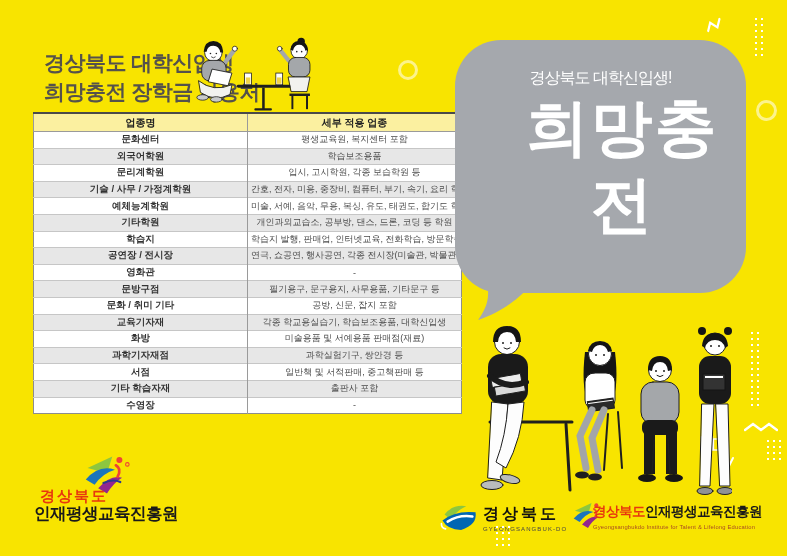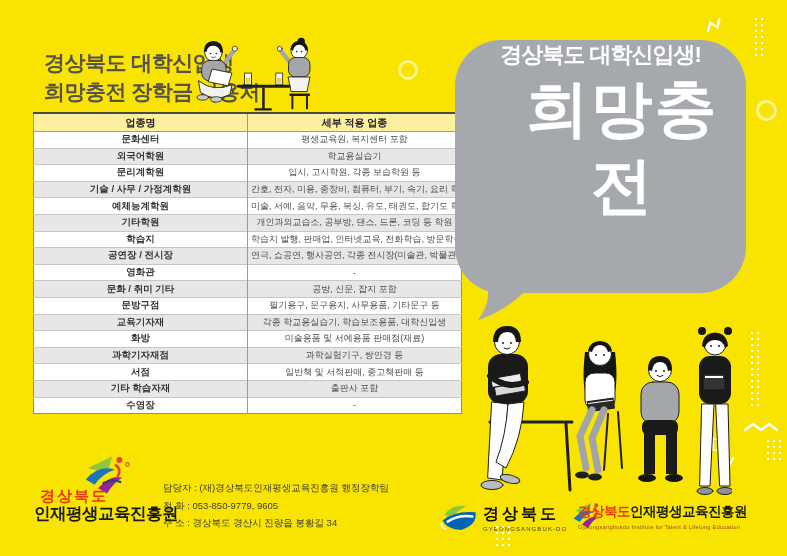--- a/index.html
+++ b/index.html
@@ -20,34 +20,34 @@
   .usage-table tbody tr:nth-child(even) td{background:#E7E7E7;}
 
   .footer-left-logo-mark{position:absolute;left:80px;top:452px;}
   .footer-left-kr{position:absolute;left:40px;top:487px;font-size:15px;font-weight:bold;color:#E8380D;letter-spacing:2px;}
   .footer-left-name{position:absolute;left:34px;top:503px;font-size:16.5px;font-weight:bold;color:#1a1a1a;letter-spacing:-0.5px;}
   .contact{position:absolute;left:163px;top:479px;font-size:9.5px;color:#3c3c3c;line-height:17.5px;}
 
   
   .bubble{position:absolute;left:455px;top:40px;width:291px;height:253px;background:#A5A8AD;
           border-radius:46px;text-align:center;}
-  .bubble-badge{font-size:22px;font-weight:bold;color:#fff;letter-spacing:-1px;}
+  .bubble-badge{margin-top:28px;font-size:16px;font-weight:normal;color:#fff;letter-spacing:-1px;}
   .bubble-line{font-size:62px;font-weight:900;color:#fff;line-height:77px;letter-spacing:2px;padding-left:44px;}
   .bubble-tail{position:absolute;left:478px;top:291px;}
 
   
   .dots{position:absolute;background-image:radial-gradient(#ffffff 1.3px,rgba(0,0,0,0) 1.45px);
         background-size:6px 6px;}
   .ring{position:absolute;border:3px solid rgba(255,255,255,0.55);border-radius:50%;}
 
   
   .gov-logo-text{position:absolute;left:483px;top:504px;}
   .gov-kr{font-size:16px;font-weight:bold;color:#111;letter-spacing:3px;}
   .gov-en{font-size:6px;color:#444;letter-spacing:1.1px;margin-top:1px;}
-  .org-logo-text{position:absolute;left:578px;top:503px;}
+  .org-logo-text{position:absolute;left:593px;top:503px;}
   .org-kr{font-size:13.5px;font-weight:bold;letter-spacing:-0.5px;}
   .org-kr .red{color:#E8380D;} .org-kr .blk{color:#1a1a1a;}
   .org-en{font-size:5.8px;color:#A84A22;margin-top:2.5px;letter-spacing:0.2px;}
 </style>
 </head>
 <body>
 
 <div class="poster">
 
   <div class="back-title">
@@ -101,21 +101,21 @@
         <th>세부 적용 업종</th>
       </tr>
     </thead>
     <tbody>
         <tr>
           <td>문화센터</td>
           <td>평생교육원, 복지센터 포함</td>
         </tr>
         <tr>
           <td>외국어학원</td>
-          <td>학교용실습기</td>
+          <td>학습보조용품</td>
         </tr>
         <tr>
           <td>문리계학원</td>
           <td>입시, 고시학원, 각종 보습학원 등</td>
         </tr>
         <tr>
           <td>기술 / 사무 / 가정계학원</td>
           <td>간호, 전자, 미용, 중장비, 컴퓨터, 부기, 속기, 요리 학원 등</td>
         </tr>
         <tr>
@@ -132,26 +132,26 @@
         </tr>
         <tr>
           <td>공연장 / 전시장</td>
           <td>연극, 쇼공연, 행사공연, 각종 전시장(미술관, 박물관, 과학관 등)</td>
         </tr>
         <tr>
           <td>영화관</td>
           <td>-</td>
         </tr>
         <tr>
+          <td>문방구점</td>
+          <td>필기용구, 문구용지, 사무용품, 기타문구 등</td>
+        </tr>
+        <tr>
           <td>문화 / 취미 기타</td>
           <td>공방, 신문, 잡지 포함</td>
-        </tr>
-        <tr>
-          <td>문방구점</td>
-          <td>필기용구, 문구용지, 사무용품, 기타문구 등</td>
         </tr>
         <tr>
           <td>교육기자재</td>
           <td>각종 학교용실습기, 학습보조용품, 대학신입생</td>
         </tr>
         <tr>
           <td>화방</td>
           <td>미술용품 및 서예용품 판매점(재료)</td>
         </tr>
         <tr>
@@ -178,25 +178,20 @@
     <path d="M6,31 Q21,14 39,20 Q25,24 16,37 Z" fill="#1B75BB"></path>
     <path d="M20,41 Q34,25 47,29 Q37,35 30,47 Z" fill="#92278F"></path>
     <path d="M26,35 Q37,30 45,34" fill="none" stroke="#2B3990" stroke-width="2.5" stroke-linecap="round"></path>
     <circle cx="44" cy="9" r="3.4" fill="#EF4136"></circle>
     <path d="M40,15 Q47,19 42,28" fill="none" stroke="#EF4136" stroke-width="3" stroke-linecap="round"></path>
     <circle cx="53" cy="14" r="2" fill="none" stroke="#EF4136" stroke-width="1.2"></circle>
   </svg>
   <div class="footer-left-kr">경상북도</div>
   <div class="footer-left-name">인재평생교육진흥원</div>
 
-  <div class="contact">
-    <div>담당자 : (재)경상북도인재평생교육진흥원 행정장학팀</div>
-    <div>전   화 : 053-850-9779, 9605</div>
-    <div>주   소 : 경상북도 경산시 진량읍 봉황길 34</div>
-  </div>
 
   <div class="bubble">
     <div class="bubble-badge">경상북도 대학신입생!</div>
     <div class="bubble-line">희망충전</div>
   </div>
   <svg class="bubble-tail" width="58" height="30" viewBox="0 0 58 30">
     <path d="M10,0 C11,12 5,22 0,29 C20,23 40,8 47,0 Z" fill="#A5A8AD"></path>
   </svg>
 
   <svg style="position:absolute;left:705px;top:17px;transform:rotate(-22deg);" width="20" height="14" viewBox="0 0 20 14">

